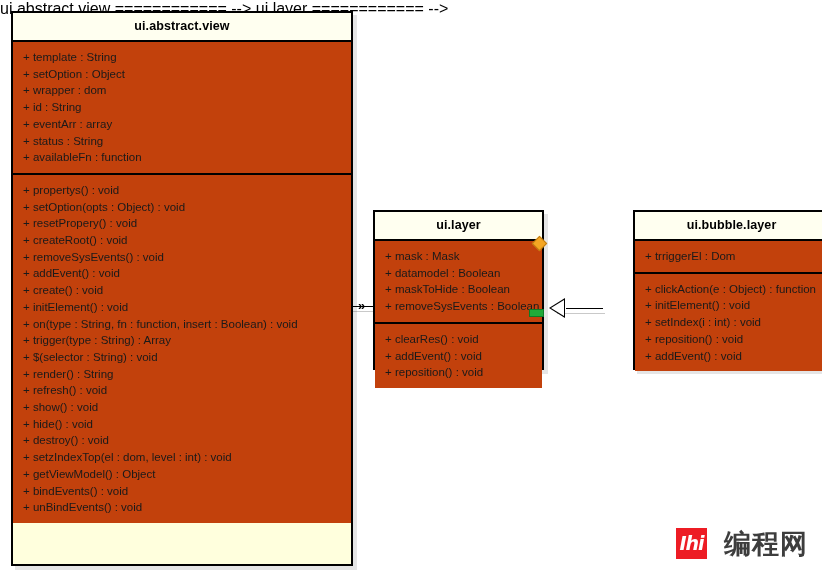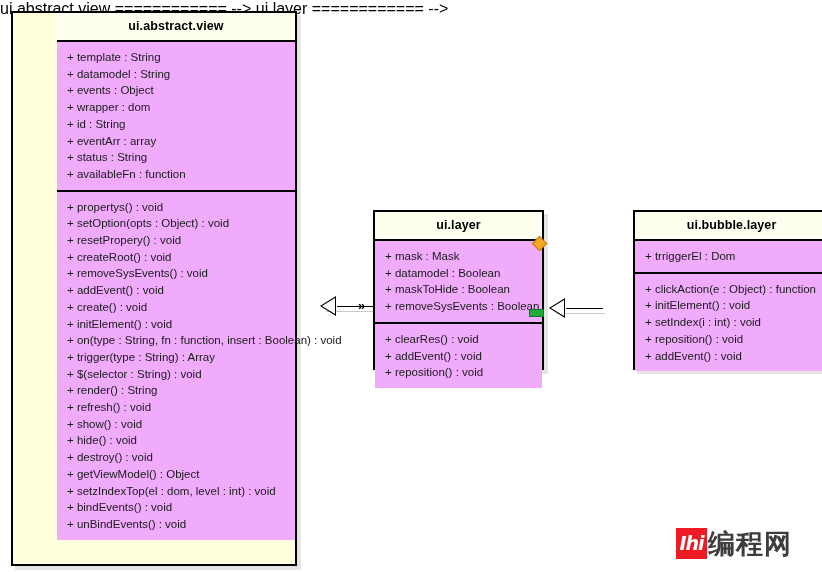--- a/index.html
+++ b/index.html
@@ -31,21 +31,21 @@
     text-align: center;
     font-weight: bold;
     font-size: 12.5px;
     line-height: 14px;
     padding: 6px 4px 7px 4px;
     letter-spacing: 0.1px;
   }
   .uml-compartment {
     box-sizing: border-box;
     padding: 7px 6px 7px 10px;
-    background: #f0abfc;
+    background: #c2410c;
   }
   .uml-compartment.with-divider {
     border-top: 2px solid #000000;
   }
   .uml-row {
     font-size: 11.5px;
     line-height: 16.7px;
     white-space: nowrap;
     color: #1a1a1a;
   }
@@ -100,21 +100,21 @@
     font-size: 13px;
     line-height: 10px;
     font-weight: bold;
     color: #000;
   }
 
   
   .logo {
     position: absolute;
     display: flex;
-    gap: 1px;
+    gap: 17px;
   }
   .logo-mark {
     width: 31px;
     height: 31px;
     background: #ed1c24;
     color: #ffffff;
     font-weight: bold;
     font-size: 19px;
     font-style: italic;
     line-height: 31px;
@@ -147,26 +147,25 @@
 
  ui.layer ============ --&gt;
 <div class="connector">
   <div class="conn-shadow" style="left:557px; top:295px; width:48px;"></div>
   <div class="conn-line" style="left:566px; top:290px; width:37px;"></div>
   <div class="arrow-hollow-outline" style="left:549px; top:280px;"></div>
   <div class="arrow-hollow-inner" style="left:551px; top:282px;"></div>
 </div>
 
 
-<div class="uml-class" id="cls-abstract-view" style="left:11px; top:11px; width:286px; height:555px;padding-left:44px;">
+<div class="uml-class" id="cls-abstract-view" style="left:11px; top:11px; width:342px; height:555px;">
   <div class="uml-class-header">ui.abstract.view</div>
   <div class="uml-compartment">
     <div class="uml-row">+ template : String</div>
-    <div class="uml-row">+ datamodel : String</div>
-    <div class="uml-row">+ events : Object</div>
+    <div class="uml-row">+ setOption : Object</div>
     <div class="uml-row">+ wrapper : dom</div>
     <div class="uml-row">+ id : String</div>
     <div class="uml-row">+ eventArr : array</div>
     <div class="uml-row">+ status : String</div>
     <div class="uml-row">+ availableFn : function</div>
   </div>
   <div class="uml-compartment with-divider">
     <div class="uml-row">+ propertys() : void</div>
     <div class="uml-row">+ setOption(opts : Object) : void</div>
     <div class="uml-row">+ resetPropery() : void</div>
@@ -176,22 +175,22 @@
     <div class="uml-row">+ create() : void</div>
     <div class="uml-row">+ initElement() : void</div>
     <div class="uml-row">+ on(type : String, fn : function, insert : Boolean) : void</div>
     <div class="uml-row">+ trigger(type : String) : Array</div>
     <div class="uml-row">+ $(selector : String) : void</div>
     <div class="uml-row">+ render() : String</div>
     <div class="uml-row">+ refresh() : void</div>
     <div class="uml-row">+ show() : void</div>
     <div class="uml-row">+ hide() : void</div>
     <div class="uml-row">+ destroy() : void</div>
+    <div class="uml-row">+ setzIndexTop(el : dom, level : int) : void</div>
     <div class="uml-row">+ getViewModel() : Object</div>
-    <div class="uml-row">+ setzIndexTop(el : dom, level : int) : void</div>
     <div class="uml-row">+ bindEvents() : void</div>
     <div class="uml-row">+ unBindEvents() : void</div>
   </div>
 </div>
 
 
 <div class="uml-class" id="cls-layer" style="left:373px; top:210px; width:171px; height:160px;">
   <div class="uml-class-header">ui.layer</div>
   <div class="uml-compartment">
     <div class="uml-row">+ mask : Mask</div>

